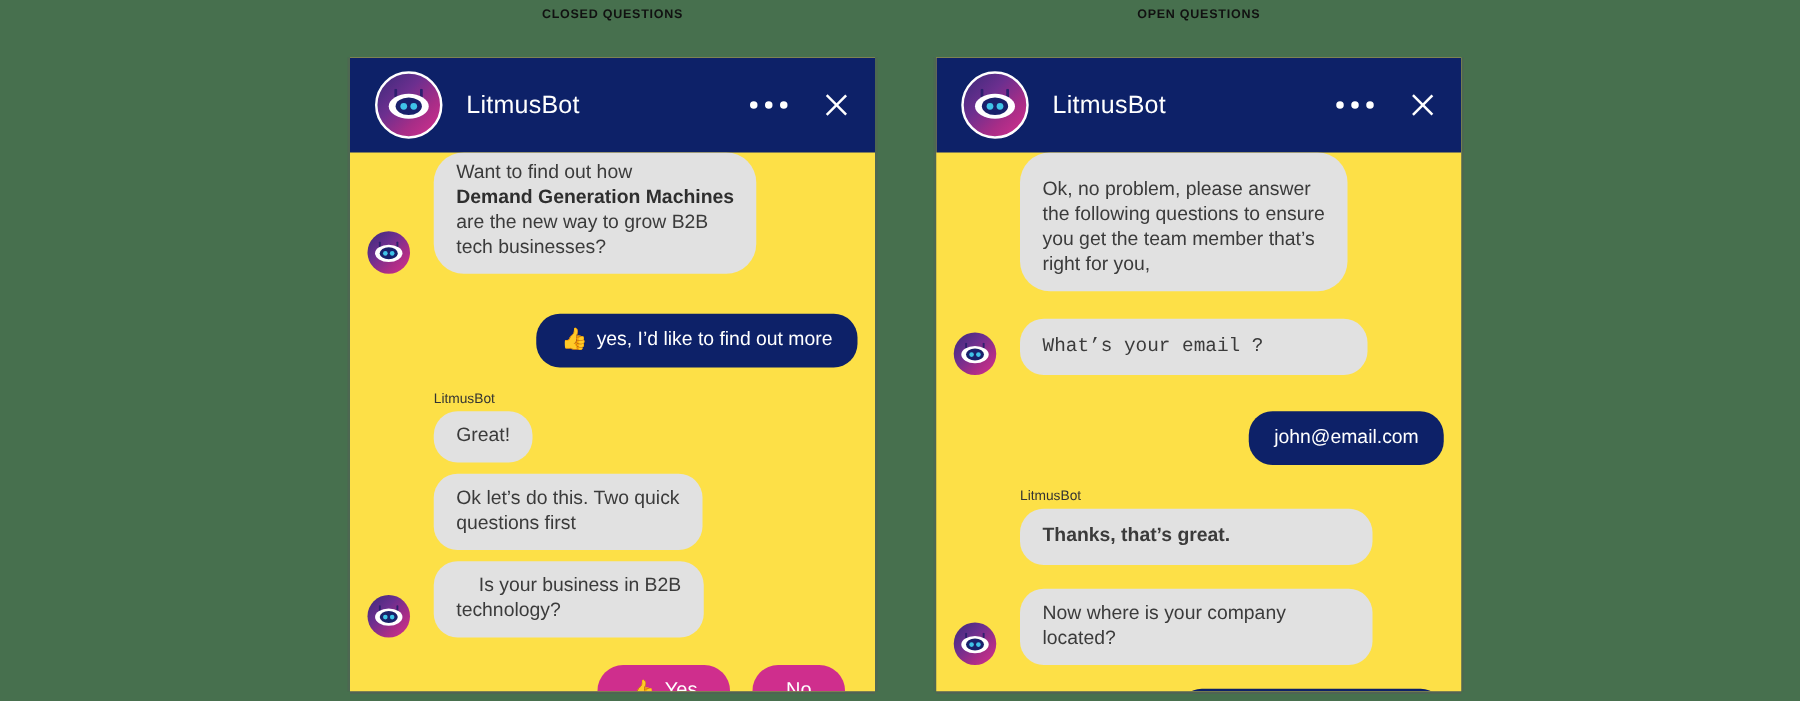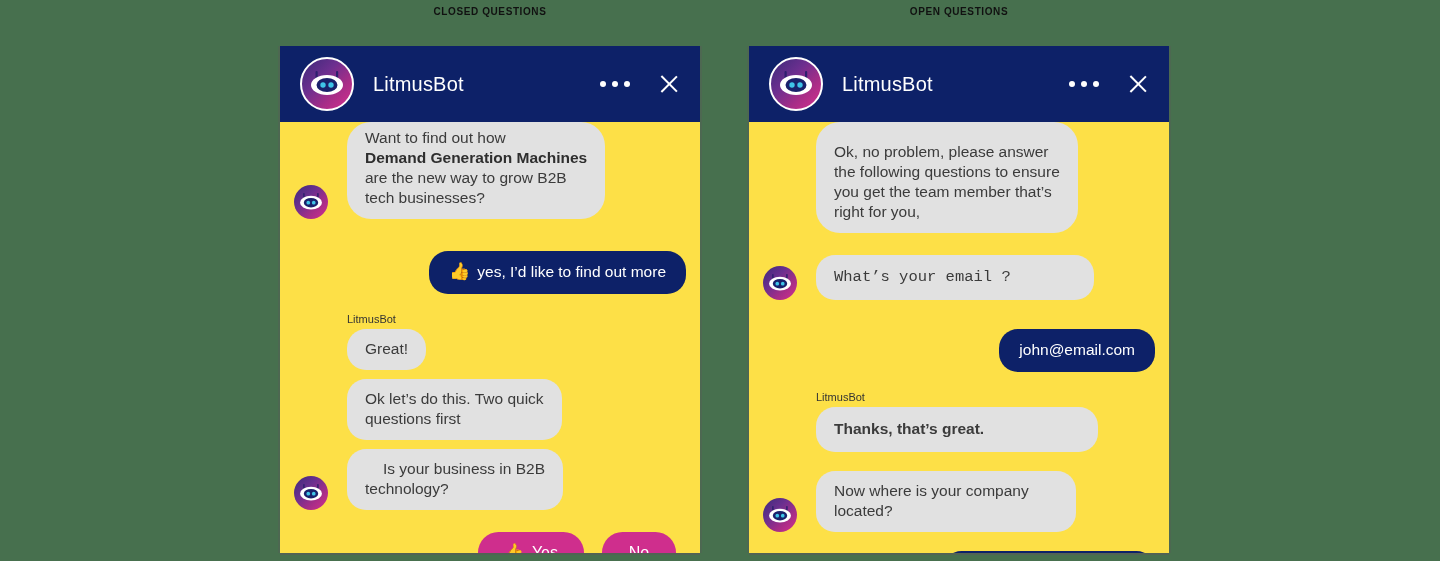--- a/index.html
+++ b/index.html
@@ -427,21 +427,21 @@
             <svg class="bot-face" width="26" height="18" viewBox="0 0 38 26">
               <rect x="7.5" y="0" width="2.2" height="8" rx="1" fill="#2d1f6e"></rect>
               <rect x="28" y="0" width="2.2" height="8" rx="1" fill="#2d1f6e"></rect>
               <ellipse cx="19" cy="14" rx="16" ry="10" fill="#ffffff"></ellipse>
               <ellipse cx="19" cy="14" rx="10.5" ry="7" fill="#19216b"></ellipse>
               <circle cx="15" cy="14" r="2.7" fill="#3fc4e8"></circle>
               <circle cx="23" cy="14" r="2.7" fill="#3fc4e8"></circle>
             </svg>
           </div>
         </div>
-        <div class="bubble bot" style="width:260px;">
+        <div class="bubble bot" style="width:282px;">
           <div>Now where is your company</div>
           <div>located?</div>
         </div>
       </div>
 
       <div class="spacer-sm"></div>
 
       <div class="msg-row user">
         <div class="input-bubble">
           <span class="caret"></span>

